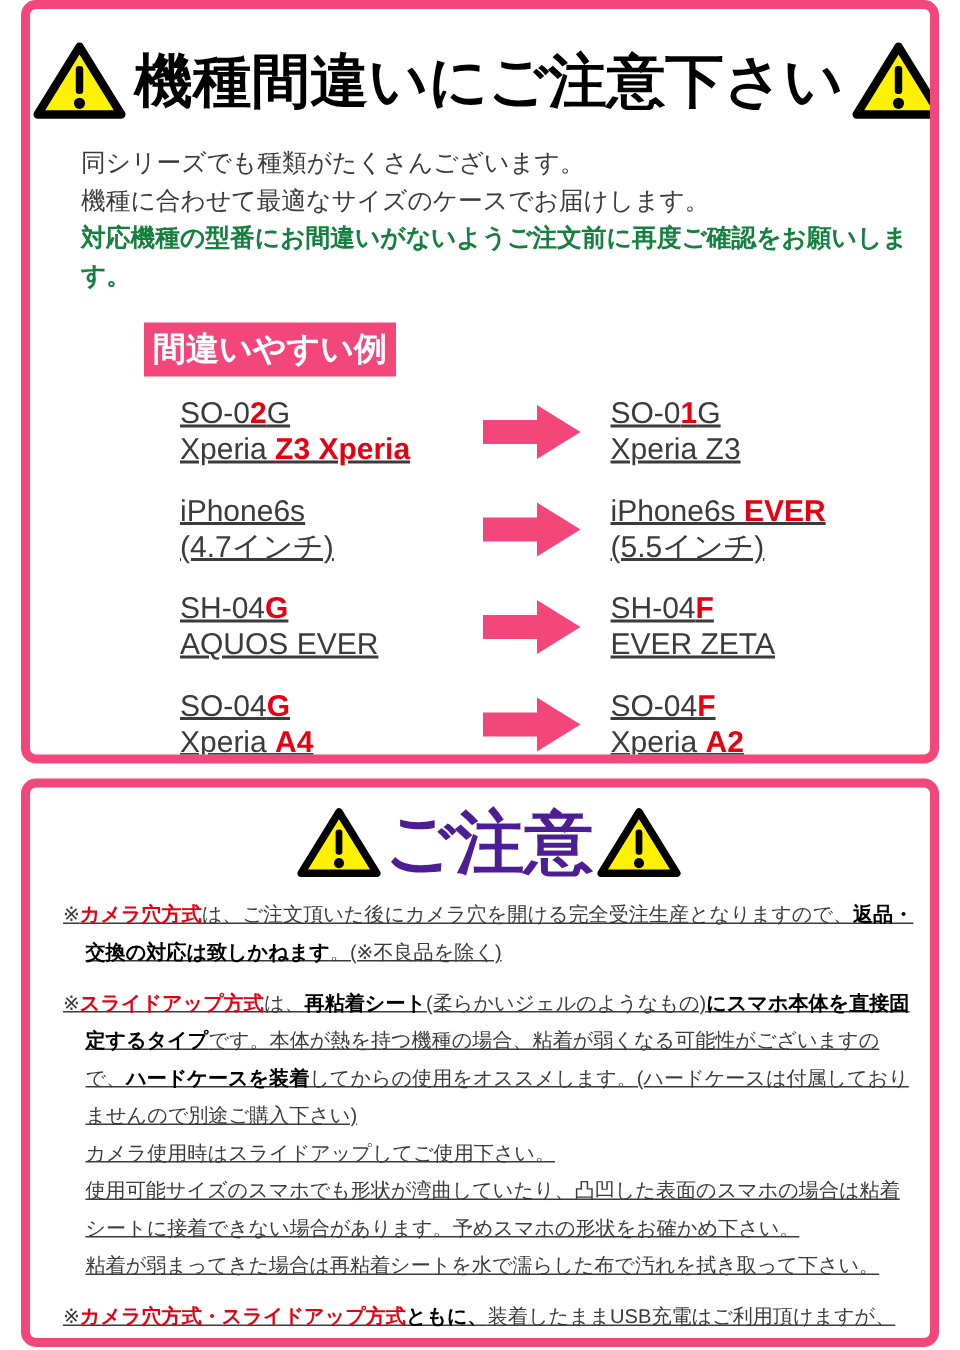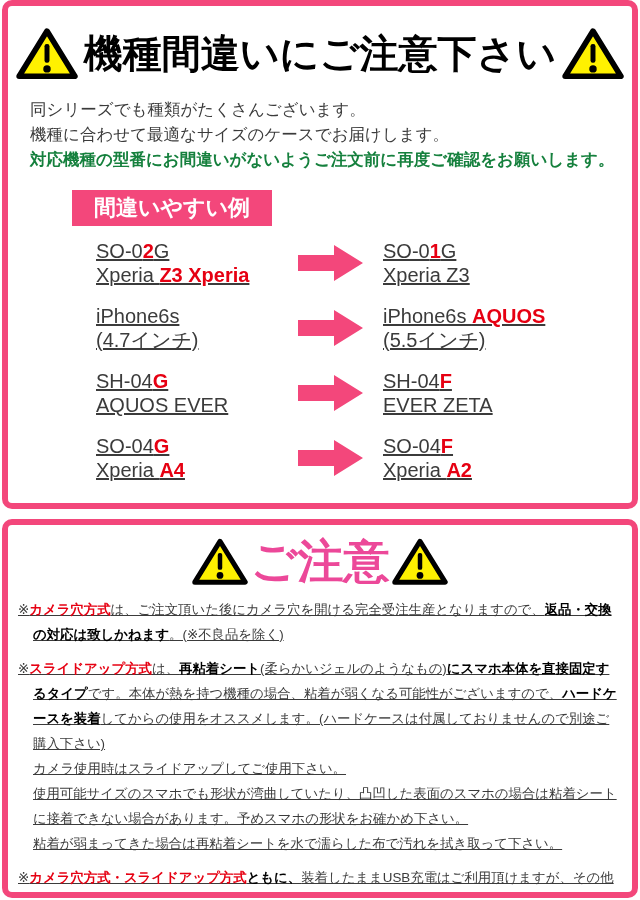--- a/index.html
+++ b/index.html
@@ -8,49 +8,49 @@
     --yellow:#FFF100;
     --ink:#3B3B3B;
   }
   html,body{margin:0;padding:0;}
   body{
     width:640px;height:900px;background:#fff;
     font-family:"Liberation Sans","DejaVu Sans",sans-serif;
     color:var(--ink);
   }
   .box{
-    box-sizing:border-box;margin:0 2px;background:#fff;
-    border:6px solid var(--pink);border-radius:10px;overflow:hidden;
+    box-sizing:border-box;margin:0 14px;background:#fff;
+    border:6px solid var(--pink);border-radius:10px;overflow:hidden;padding-left:12px;
   }
   .box1{height:509px;}
   .boxgap{height:10px;}
   .box2{height:379px;}
 
   
   .title-row{display:flex;align-items:center;justify-content:center;gap:6px;margin-top:20px;}
   .title-row h1{margin:0;font-size:39px;font-weight:900;color:#000;white-space:nowrap;letter-spacing:0;}
   .tri svg{display:block;width:62px;height:56px;}
   .intro{margin:15px 0 0 22px;}
   .intro p{margin:0;font-size:16.5px;line-height:25px;color:var(--ink);}
   .intro p.bold{font-weight:bold;color:#15803d;}
   .example-label{
-    margin:18px 0 0 64px;width:200px;height:36px;line-height:36px;
+    margin:18px 0 0 64px;width:168px;height:36px;line-height:36px;
     background:var(--pink);color:#fff;font-size:22px;font-weight:bold;text-align:center;
   }
   .rows{margin:13px 0 0 88px;text-decoration:underline;}
   .row{display:grid;grid-template-columns:202px 85px 1fr;align-items:center;margin-bottom:17px;}
   .cell .line{font-size:20px;line-height:24px;color:var(--ink);white-space:nowrap;}
   .arrow svg{display:block;width:66px;height:38px;}
 
   span.red{color:var(--red);font-weight:bold;}
   span.b{color:#000;font-weight:bold;}
 
   
   .title-row2{display:flex;align-items:center;justify-content:center;gap:2px;margin:6px 0 4px;}
-  .title-row2 h2{margin:0;font-size:46px;font-weight:900;color:#ec4899;white-space:nowrap;}
+  .title-row2 h2{margin:0;font-size:46px;font-weight:900;color:#4c1d95;white-space:nowrap;}
   .title-row2 .tri svg{width:56px;height:50px;}
   .paras{padding:0 10px;}
   .para{
     margin:0 0 9px;padding-left:15px;text-indent:-15px;
     font-size:13.4px;line-height:25px;color:var(--ink);text-decoration:underline;
   }
 </style>
 </head>
 <body>
 
@@ -103,21 +103,21 @@
       <div class="cell">
         <div class="line"><span>iPhone6s</span></div>
         <div class="line"><span>(4.7インチ)</span></div>
       </div>
       <span class="arrow">
         <svg viewBox="0 0 66 38">
             <path d="M0 11 H36 V1 L65 19 L36 37 V27 H0 Z" fill="#F3477B"></path>
           </svg>
       </span>
       <div class="cell">
-        <div class="line"><span>iPhone6s </span><span class="red">AQUOS</span></div>
+        <div class="line"><span>iPhone6s </span><span class="red">EVER</span></div>
         <div class="line"><span>(5.5インチ)</span></div>
       </div>
     </div>
 
     <div class="row">
       <div class="cell">
         <div class="line"><span>SH-04</span><span class="red">G</span></div>
         <div class="line"><span>AQUOS EVER</span></div>
       </div>
       <span class="arrow">

